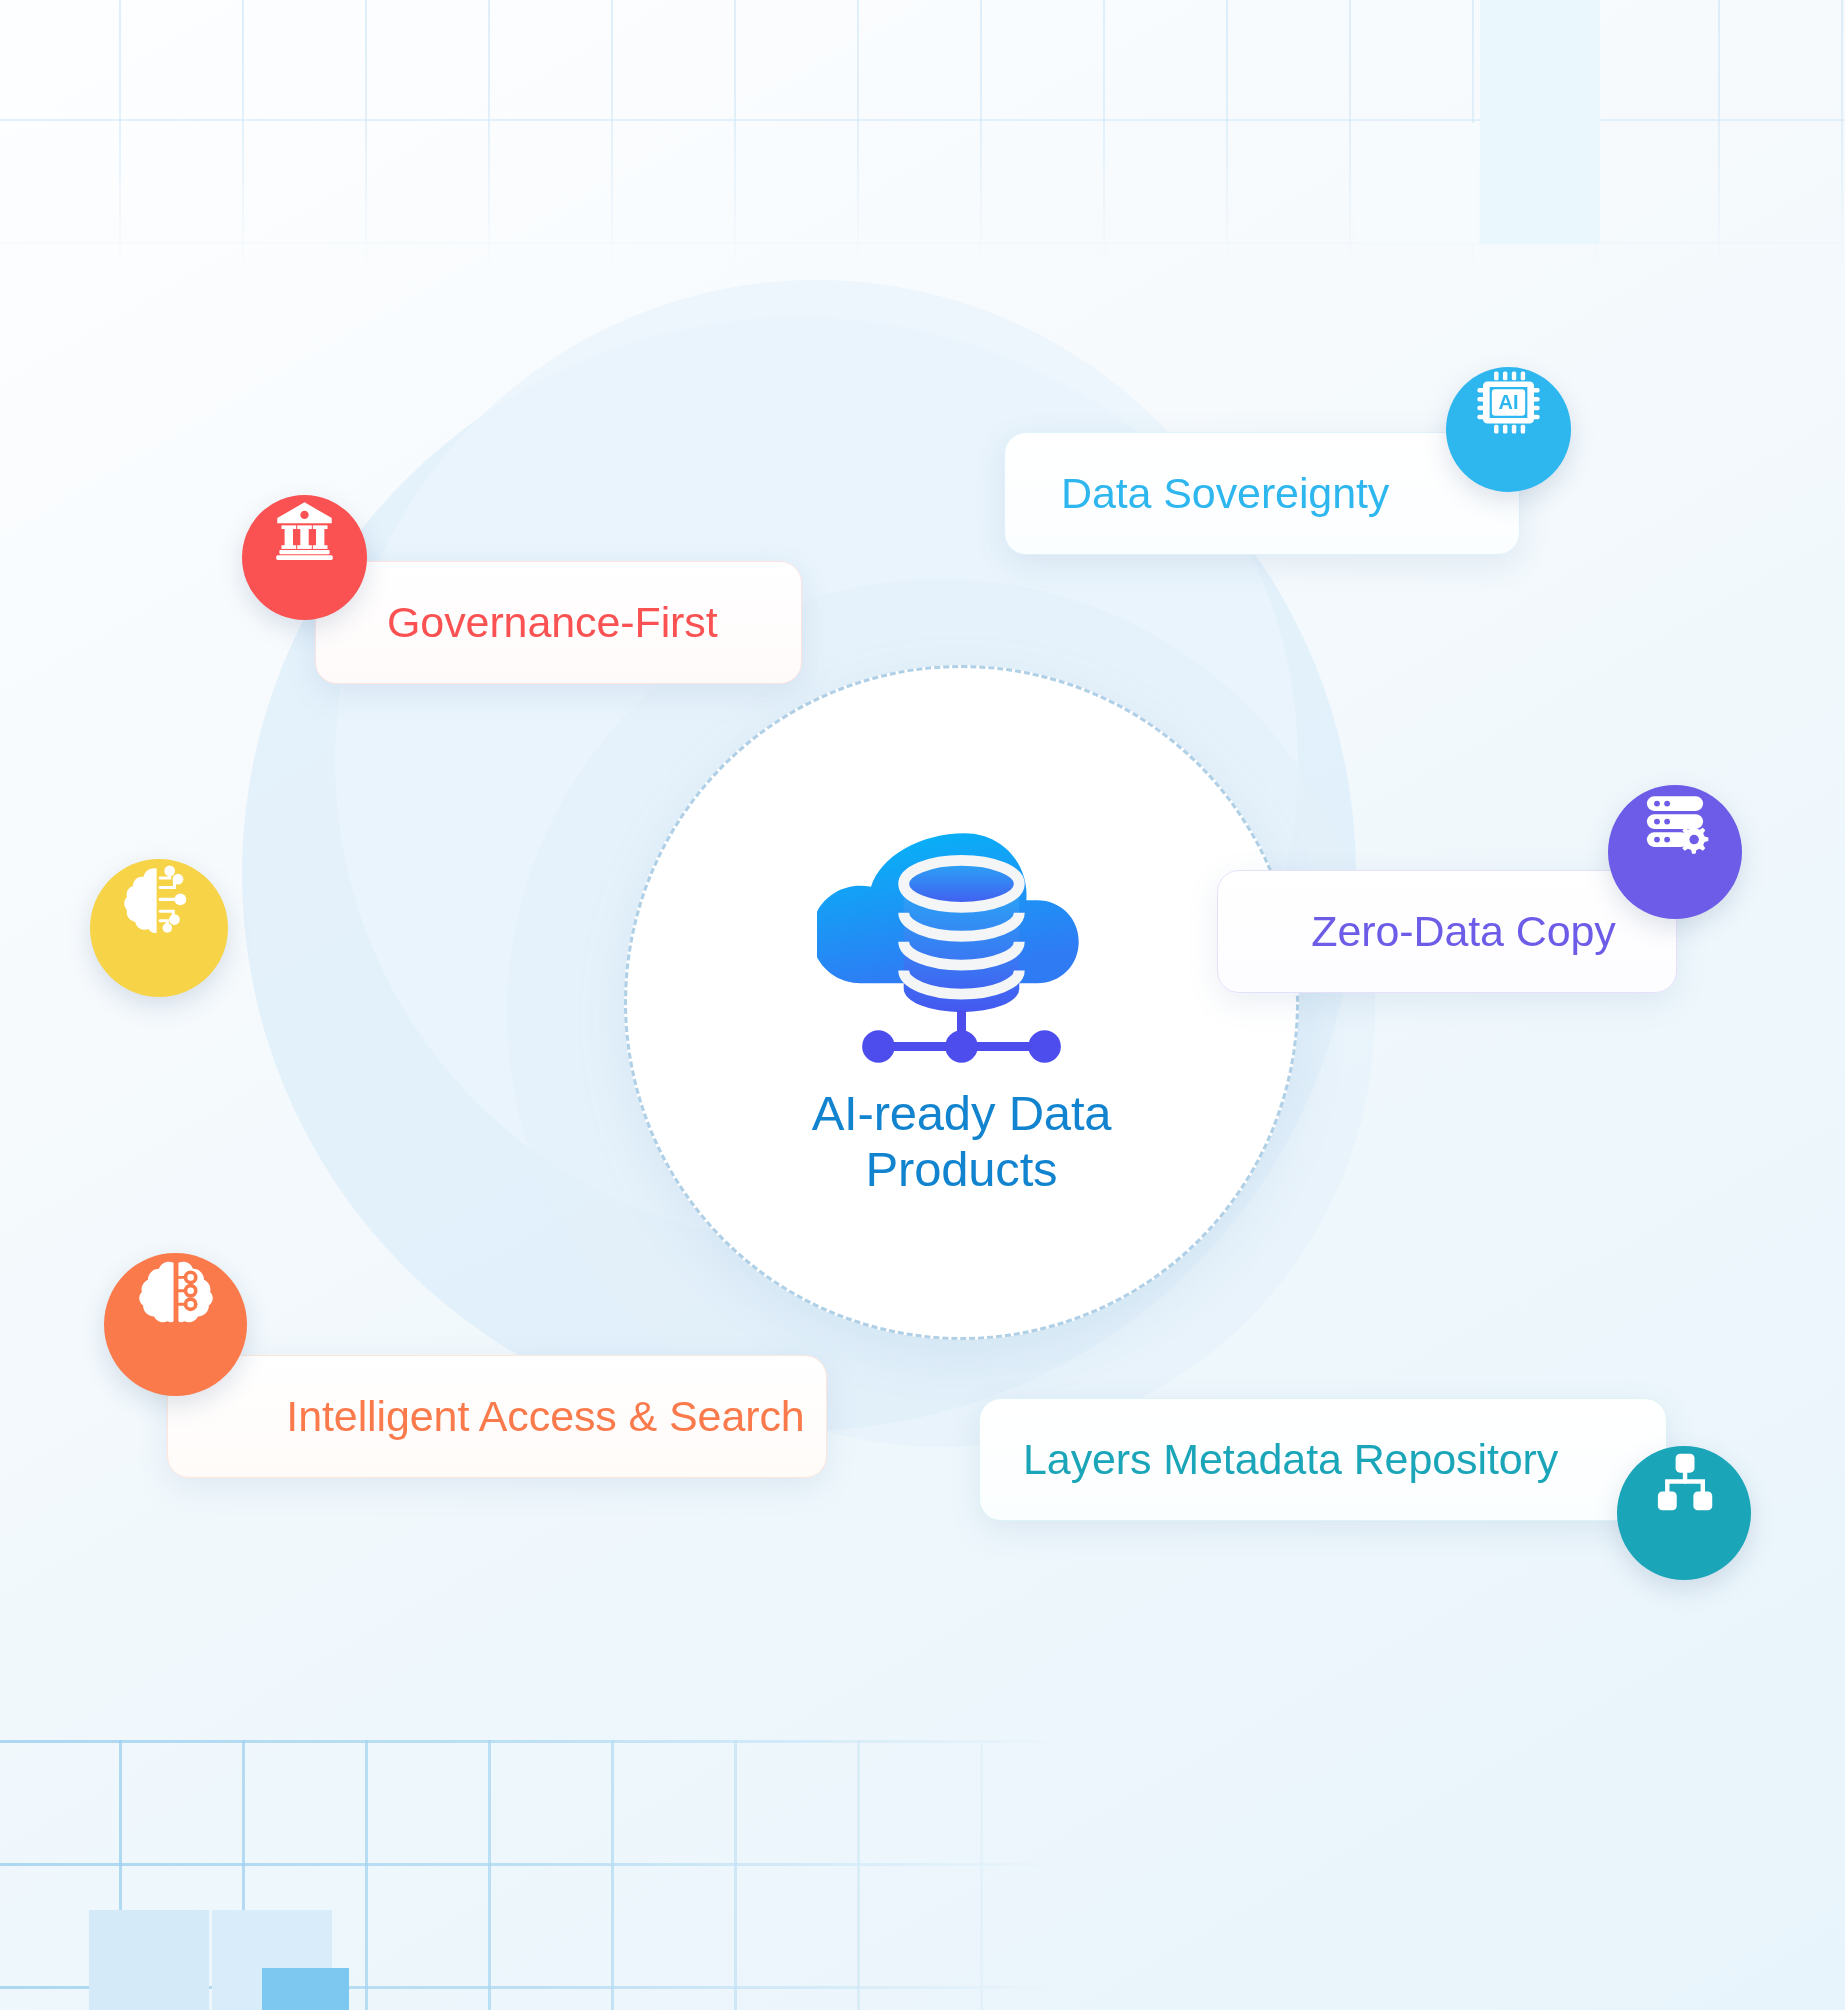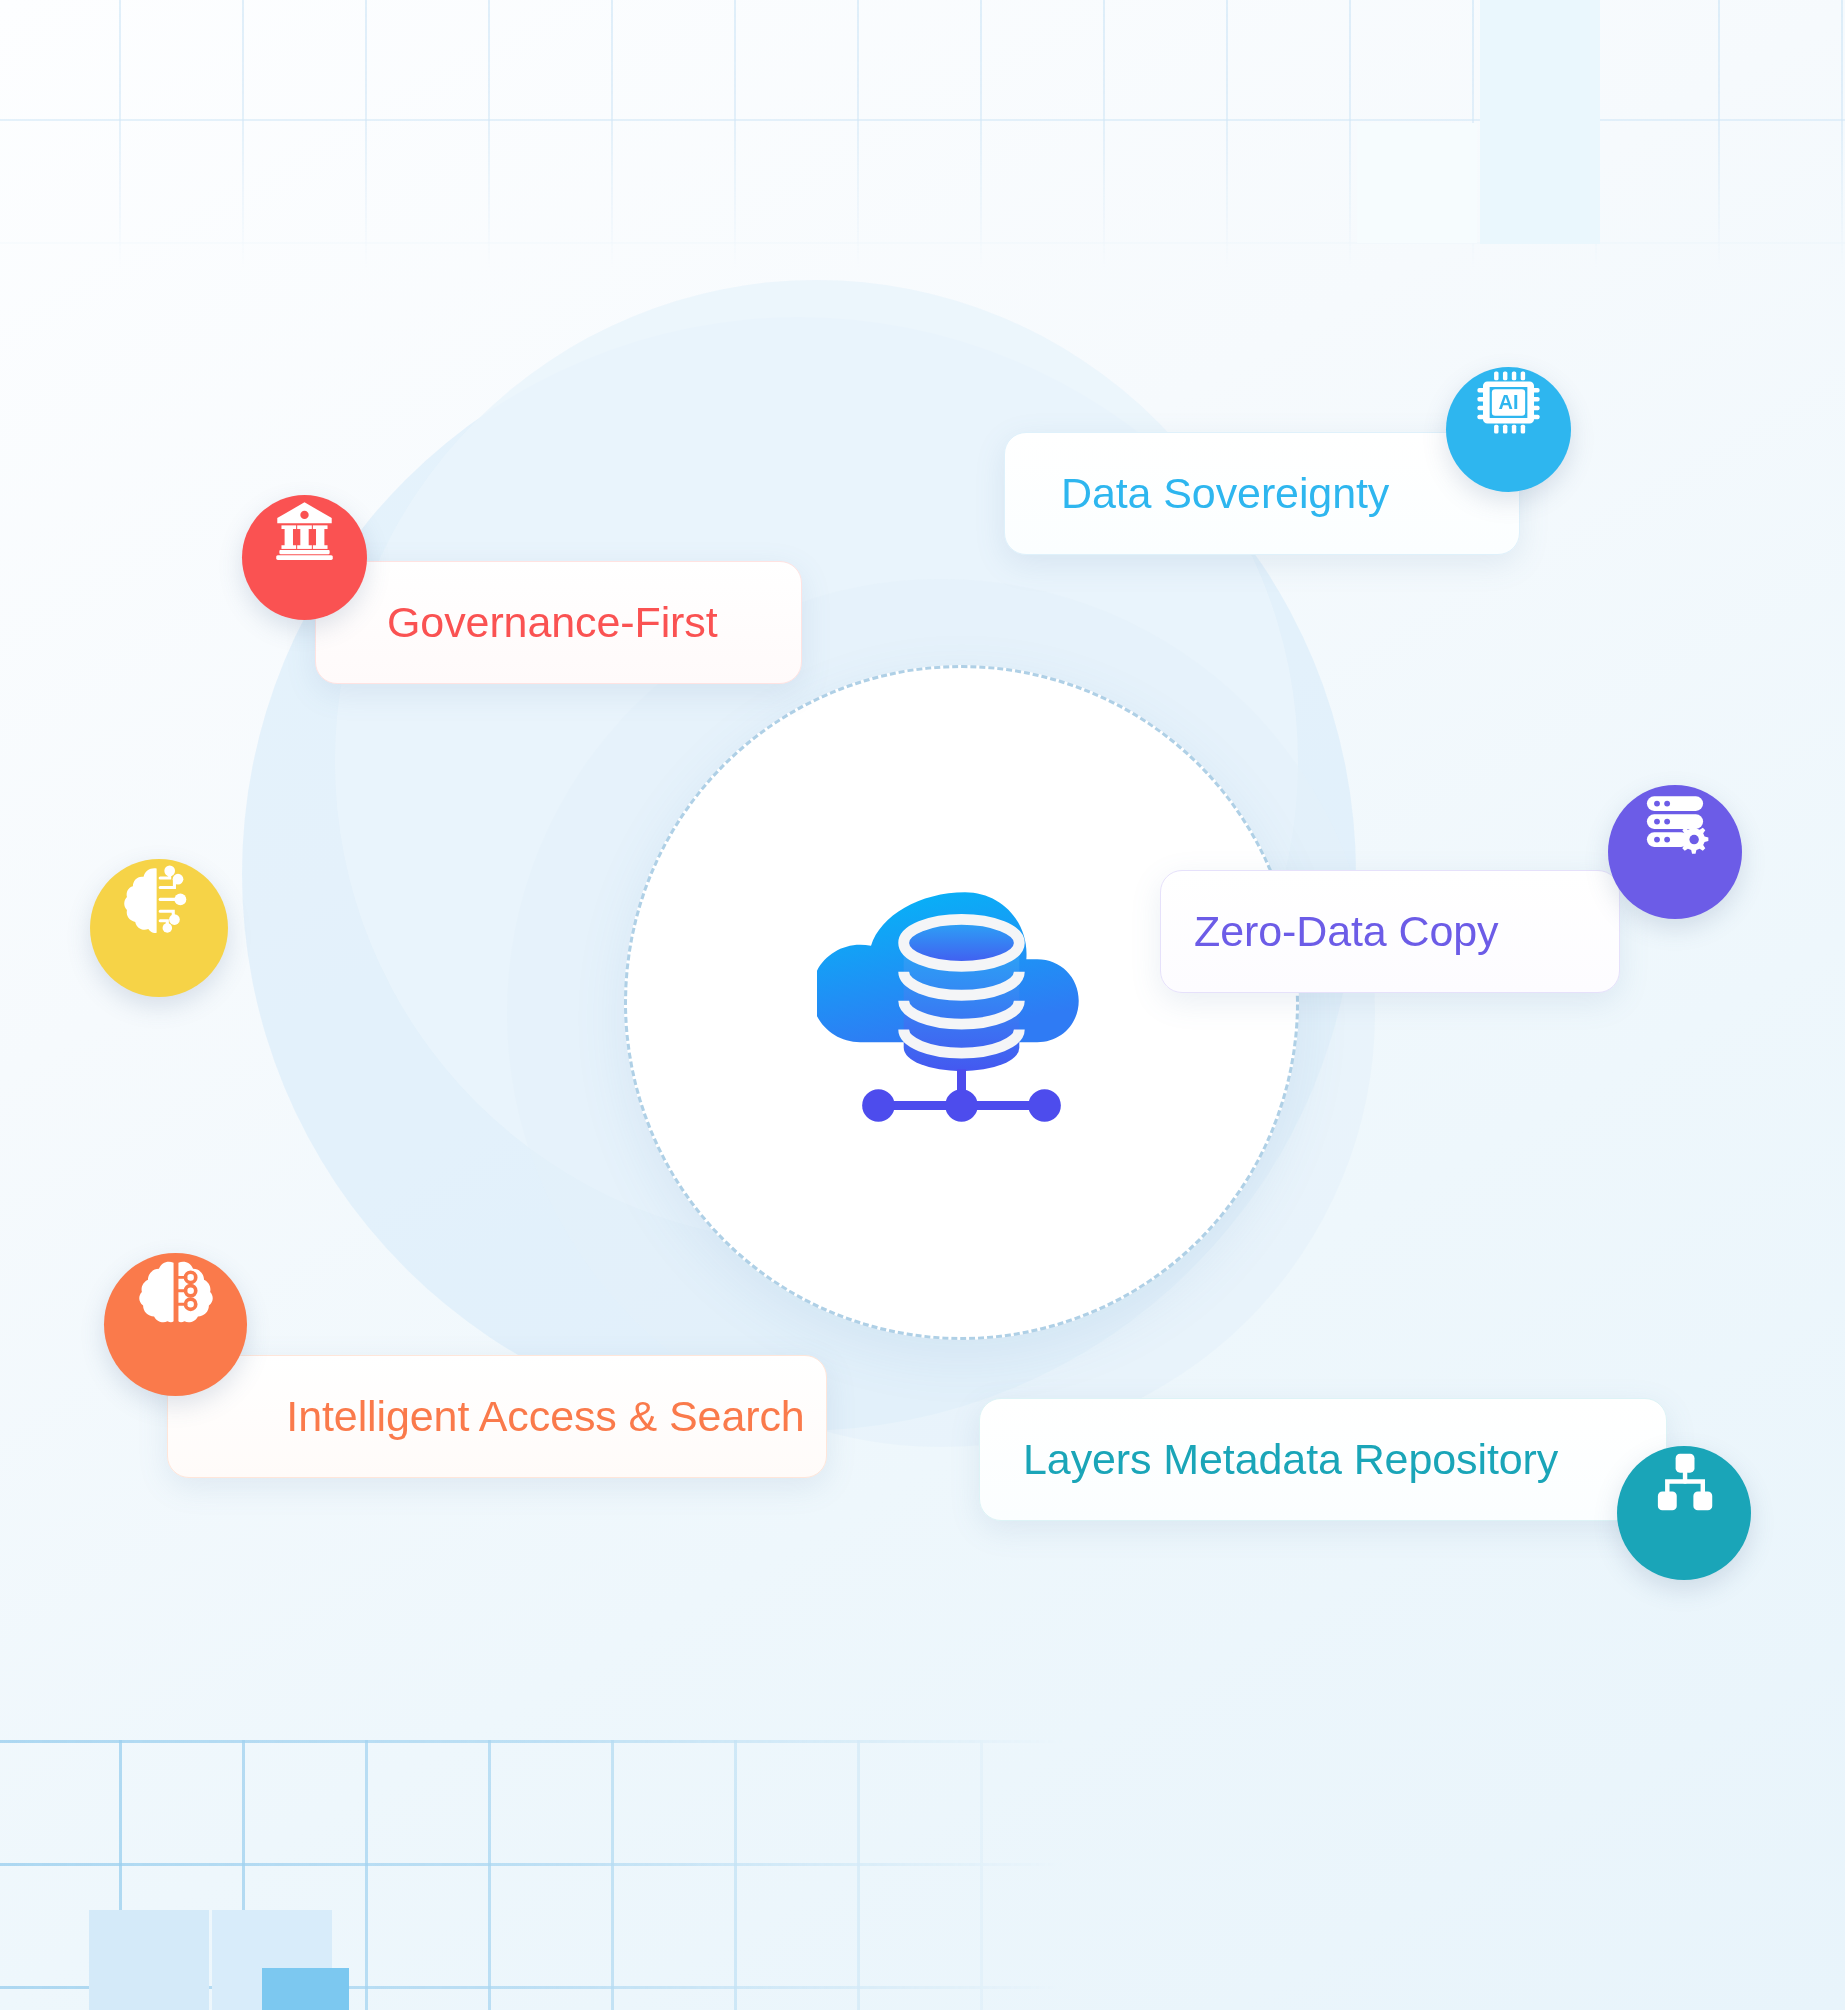--- a/index.html
+++ b/index.html
@@ -130,22 +130,22 @@
   .n2-pill .pill-label { color: #2eb6ef; }
   .n2-badge { left: 1446px; top: 367px; width: 125px; height: 125px; background: #2eb6ef; }
 
   
   .n3-pill  { left: 145px; top: 948px; width: 517px; height: 123px; padding-left: 86px;
               border-color: #fdf0cd; background: linear-gradient(180deg,#ffffff 0%,#fffdf6 100%); }
   .n3-pill .pill-label { color: #e8b700; }
   .n3-badge { left: 90px; top: 859px;  width: 138px; height: 138px; background: #f6d347; }
 
   
-  .n4-pill  { left: 1160px; top: 870px; width: 460px; height: 123px; padding-left: 33px;
-              border-color: #e6e1fb; background: linear-gradient(180deg,#ffffff 0%,#fdfcff 100%); }
+  .n4-pill  { left: 1217px; top: 870px; width: 460px; height: 123px; padding-left: 33px;
+              border-color: #e6e1fb; background: linear-gradient(180deg,#ffffff 0%,#fdfcff 100%); justify-content: center; }
   .n4-pill .pill-label { color: #6c5ce7; }
   .n4-badge { left: 1608px; top: 785px; width: 134px; height: 134px; background: #6c5ce7; }
 
   
   .n5-pill  { left: 167px; top: 1355px; width: 660px; height: 123px; padding-left: 97px;
               border-color: #ffe6da; background: linear-gradient(180deg,#ffffff 0%,#fffbf9 100%); justify-content: center; }
   .n5-pill .pill-label { color: #fa7a4b; }
   .n5-badge { left: 104px; top: 1253px; width: 143px; height: 143px; background: #fa7a4b; }
 
   
@@ -211,20 +211,21 @@
 
         <g fill="#4d4ced" stroke="#4d4ced" stroke-width="5">
           <line x1="80" y1="112" x2="80" y2="130"></line>
           <line x1="34" y1="132" x2="126" y2="132"></line>
         </g>
         <circle cx="34" cy="132" r="9" fill="#4d4ced"></circle>
         <circle cx="80" cy="132" r="9" fill="#4d4ced"></circle>
         <circle cx="126" cy="132" r="9" fill="#4d4ced"></circle>
       </svg>
     </span>
+    <div class="center-label">AI-ready Data Products</div>
   </div>
 
   <div class="pill n1-pill">
     <span class="pill-label">Governance-First</span>
   </div>
   <div class="badge n1-badge">
     <svg width="67" height="67" viewBox="0 0 64 64" xmlns="http://www.w3.org/2000/svg" aria-hidden="true">
       <g fill="#ffffff">
         <path d="M32 7 L58 22 L58 27 L6 27 L6 22 Z"></path>
         <circle cx="32" cy="19" r="4" fill="#fa5252"></circle>

